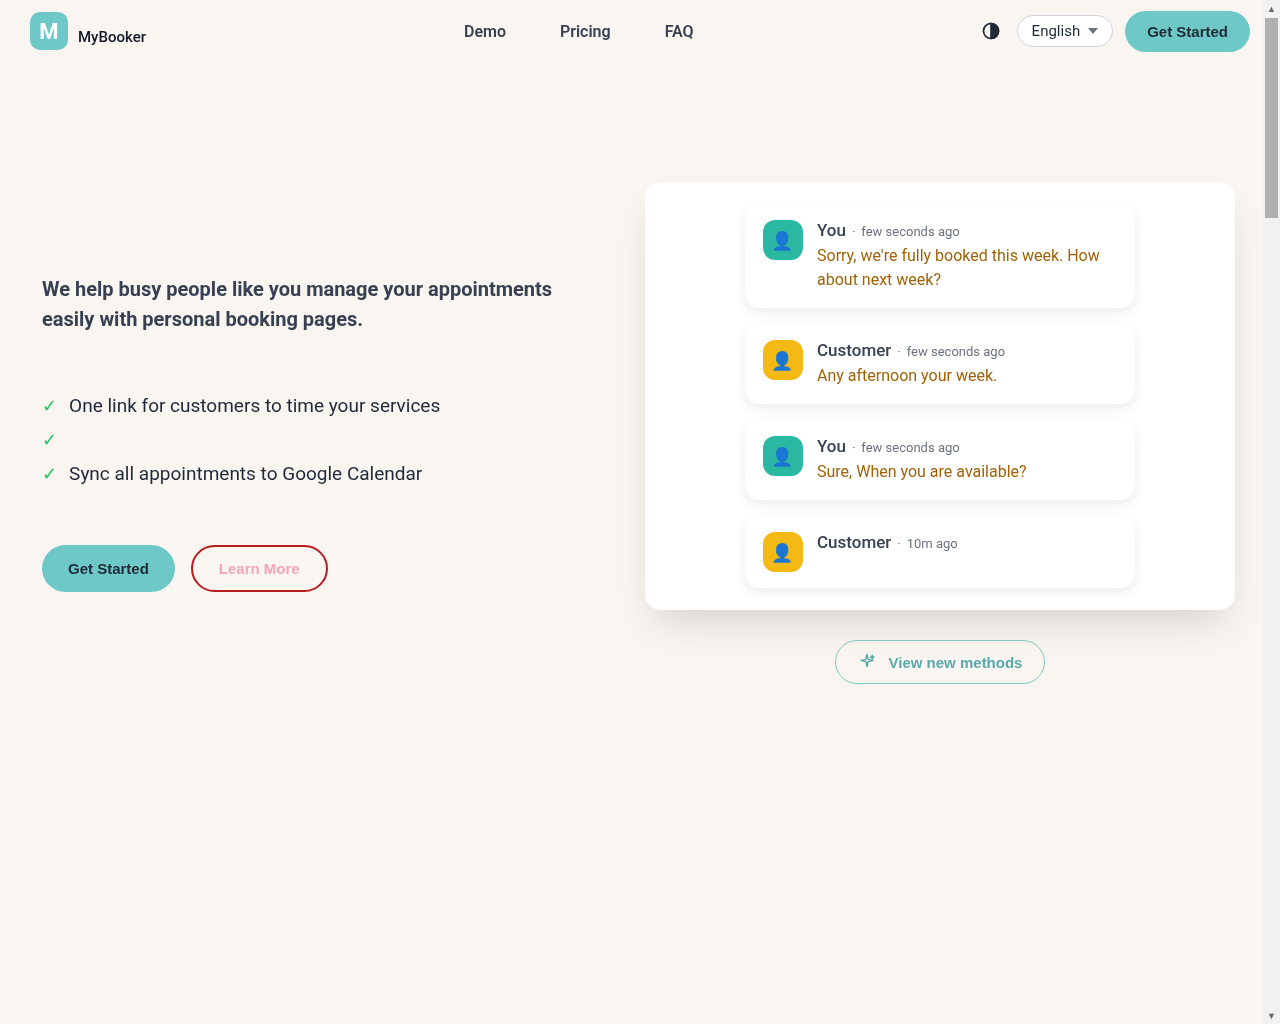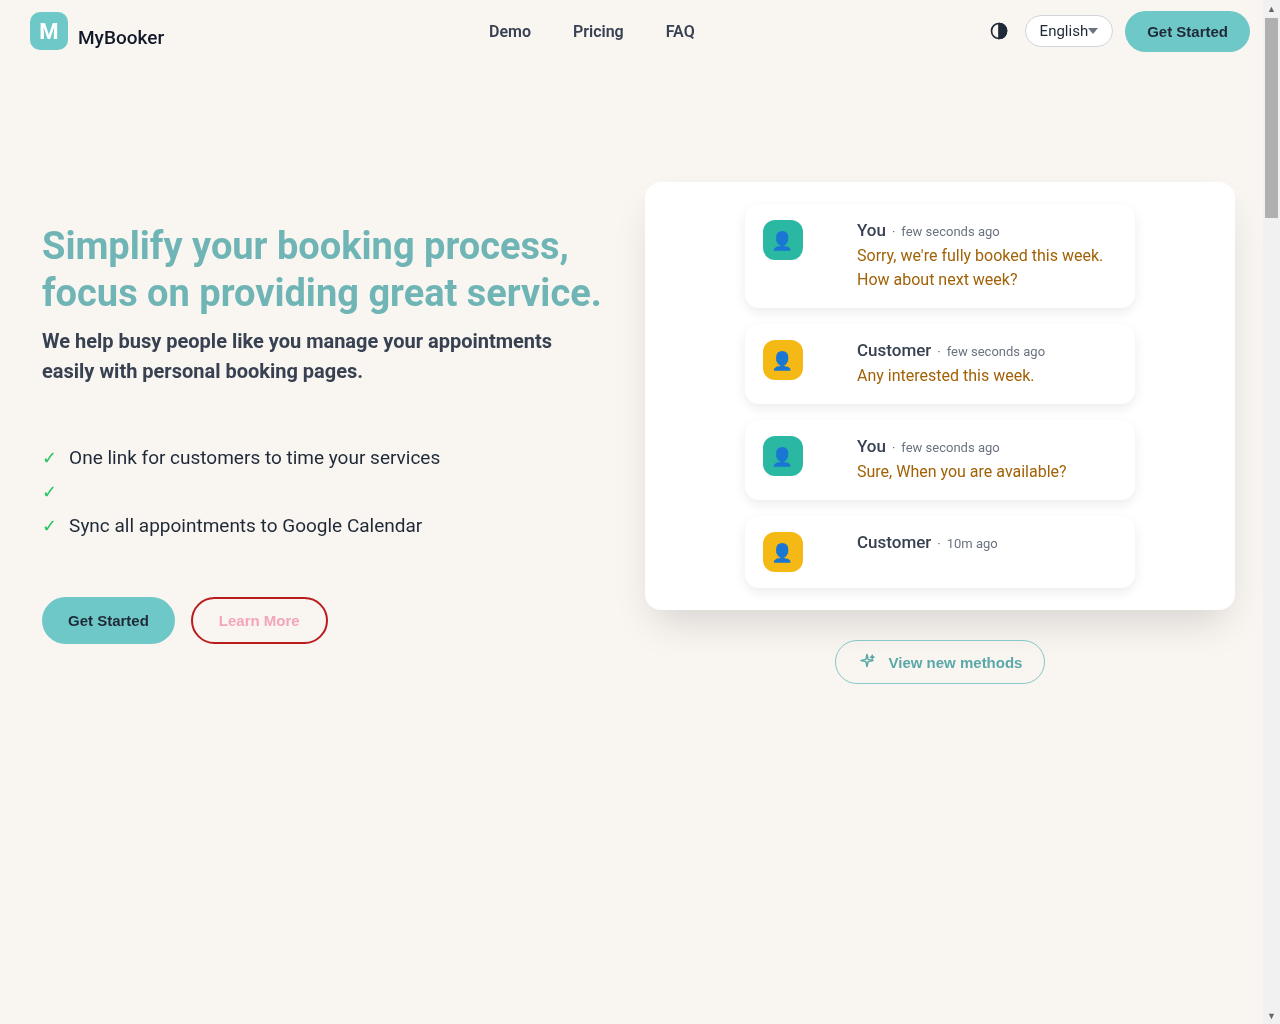--- a/index.html
+++ b/index.html
@@ -22,30 +22,30 @@
       height: 62px;
     }
     .header-left { display: flex; align-items: center; gap: 10px; }
     .logo-badge {
       width: 38px; height: 38px;
       background: #6fc8c8;
       border-radius: 10px;
       display: flex; align-items: center; justify-content: center;
       color: #fff; font-weight: 700; font-size: 22px;
     }
-    .brand-name { font-size: 19px; font-weight: 500; color: #111827; margin-top: 12px; }
-    .nav-center { display: flex; gap: 42px; margin-left: 35px; }
+    .brand-name { font-size: 15px; font-weight: 500; color: #111827; margin-top: 12px; }
+    .nav-center { display: flex; gap: 54px; margin-left: 35px; }
     .nav-item { font-size: 16px; font-weight: 600; color: #374151; cursor: pointer; }
     .header-right { display: flex; align-items: center; gap: 12px; }
     .theme-toggle {
       width: 28px; height: 28px; display: flex; align-items: center; justify-content: center;
       cursor: pointer;
     }
     .lang-select {
-      display: flex; align-items: center; 
+      display: flex; align-items: center; gap: 8px;
       border: 1px solid #d1d5db; border-radius: 999px;
       padding: 6px 14px; font-size: 15px; cursor: pointer;
       background: #fff;
     }
     .cta-button {
       background: #6fc8c8; color: #1f2937; font-weight: 700;
       border-radius: 999px; padding: 12px 22px; font-size: 15px;
       border: none; cursor: pointer;
     }
 
@@ -97,21 +97,21 @@
       width: 390px; margin-left: auto; margin-right: auto;
     }
     .chat-msg:last-child { margin-bottom: 0; }
     .avatar {
       width: 40px; height: 40px; border-radius: 12px; flex-shrink: 0;
       display: flex; align-items: center; justify-content: center;
       font-size: 18px; color: #1f2937;
     }
     .avatar-you { background: #2bb8a3; }
     .avatar-customer { background: #f5b916; }
-    .msg-body { flex: 1; margin-left: 40px; }
+    .msg-body { flex: 1; }
     .msg-head { display: flex; align-items: baseline; gap: 6px; margin-bottom: 4px; }
     .msg-sender { font-weight: 500; font-size: 17px; color: #374151; }
     .msg-dot { font-size: 13px; color: #6b7280; }
     .msg-time { font-size: 13px; color: #6b7280; }
     .msg-text { font-size: 16px; color: #a16207; line-height: 1.5; }
 
     .view-methods-btn {
       display: inline-flex; align-items: center; gap: 13px;
       border: 1px solid #88c7c7; border-radius: 999px;
       background: transparent; padding: 12px 22px;
@@ -162,21 +162,20 @@
       <svg width="10" height="6" viewBox="0 0 10 6">
           <path d="M0 0 L5 6 L10 0 Z" fill="#6b7280"></path>
         </svg>
     </div>
     <button class="cta-button">Get Started</button>
   </div>
 </div>
 
 <div class="hero">
   <div class="hero-left">
-    <h1 class="headline">Simplify your booking process, focus on providing great service.</h1>
     <p class="subhead">We help busy people like you manage your appointments easily with personal booking pages.</p>
     <div class="features">
       <div class="feature-item">
         <span class="check-icon">✓</span>
         <span>One link for customers to time your services</span>
       </div>
       <div class="feature-item">
         <span class="check-icon">✓</span>
       </div>
       <div class="feature-item">
@@ -210,21 +209,21 @@
       <div class="chat-msg">
         <div class="avatar avatar-customer">
           <span>👤</span>
         </div>
         <div class="msg-body">
           <div class="msg-head">
             <span class="msg-sender">Customer</span>
             <span class="msg-dot">·</span>
             <span class="msg-time">few seconds ago</span>
           </div>
-          <div class="msg-text">Any interested this week.</div>
+          <div class="msg-text">Any afternoon your week.</div>
         </div>
       </div>
 
       <div class="chat-msg">
         <div class="avatar avatar-you">
           <span>👤</span>
         </div>
         <div class="msg-body">
           <div class="msg-head">
             <span class="msg-sender">You</span>

